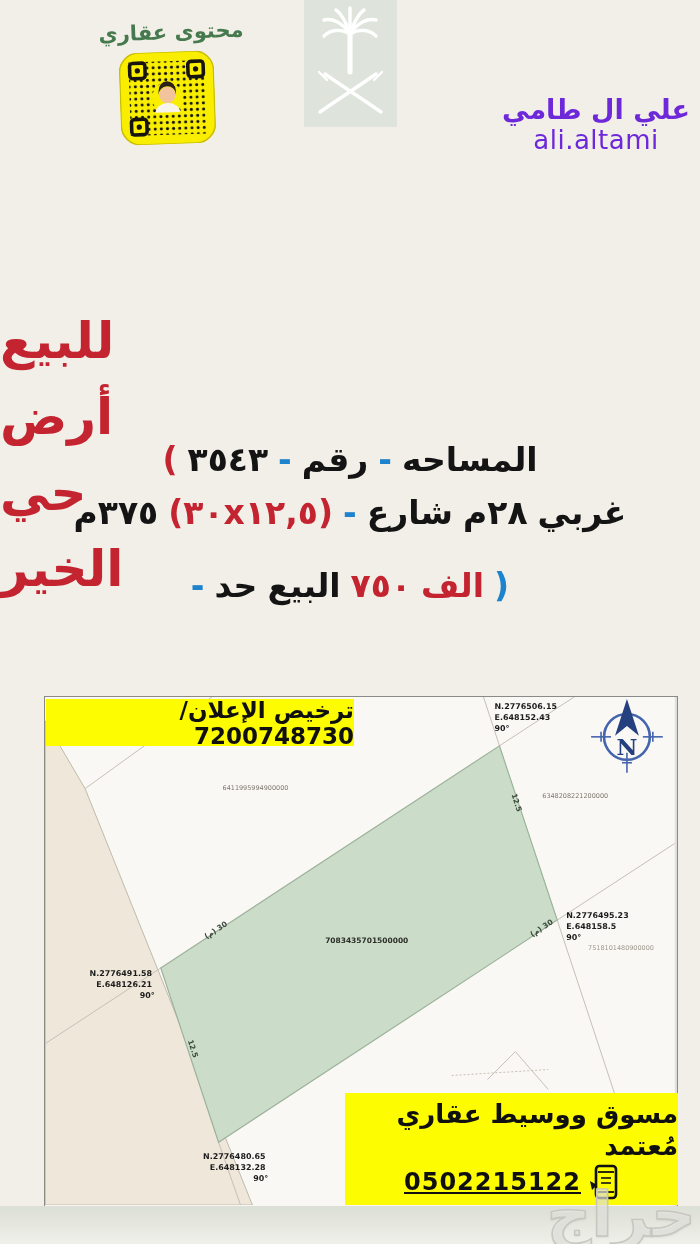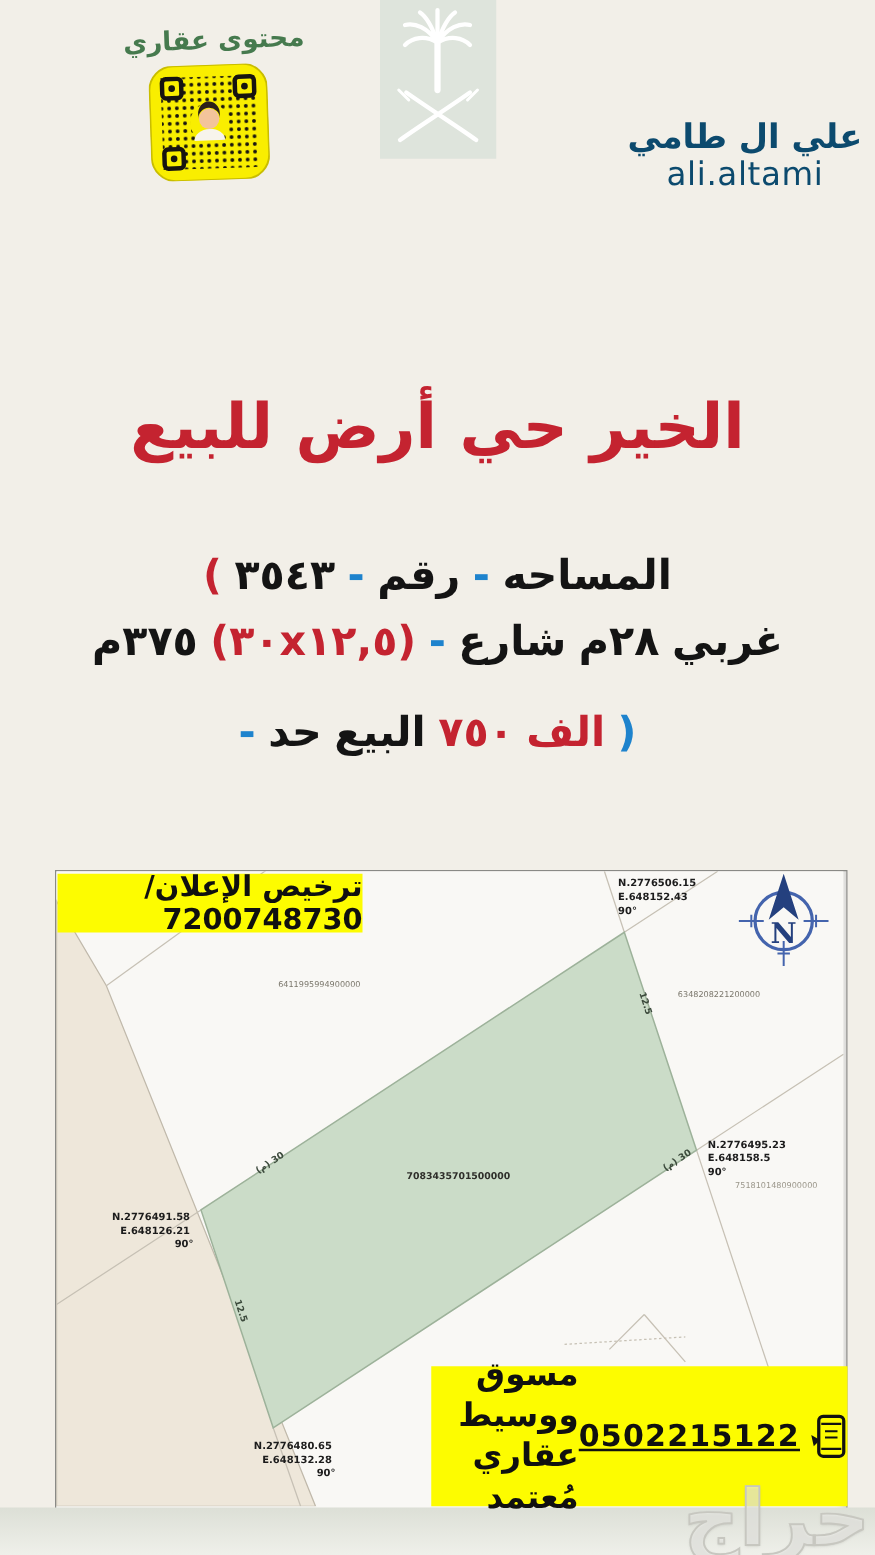--- a/index.html
+++ b/index.html
@@ -5,42 +5,42 @@
   html,body{margin:0;padding:0;}
   body{width:700px;height:1244px;overflow:hidden;background:#f2efe8;
        font-family:"DejaVu Sans",sans-serif;}
   .stage{position:relative;width:700px;height:1244px;background:#f2efe8;}
 
   
   .qr-label{position:absolute;left:96px;top:20px;width:150px;text-align:center;
             font-size:21px;font-weight:bold;color:#467a4e;transform:rotate(-2deg);}
   .snapcode{position:absolute;left:120px;top:52px;transform:rotate(-2deg);}
   .emblem-panel{position:absolute;left:304px;top:0;width:93px;height:127px;background:#dee4dc;}
-  .brand{position:absolute;right:6px;top:94px;width:196px;text-align:center;color:#0c4a6e;}
+  .brand{position:absolute;right:6px;top:94px;width:196px;text-align:center;color:#6d28d9;}
   .brand .ar{font-size:27px;font-weight:900;line-height:1.2;}
   .brand .en{font-size:26px;font-weight:400;letter-spacing:.5px;line-height:1.1;}
 
   
   .t-row{position:absolute;left:0;width:700px;display:flex;justify-content:center;
          align-items:baseline;direction:ltr;}
   .t-row span{display:inline-block;white-space:nowrap;}
-  .title-row{top:312px;gap:18px;font-size:50px;font-weight:bold;color:#c42330;}
+  .title-row{top:312px;gap:18px;font-size:50px;font-weight:bold;color:#c42330;flex-direction:column;}
   .d-row{font-size:33px;font-weight:bold;color:#141414;gap:10px;}
   .d1{top:440px;} .d2{top:493px;} .d3{top:566px;}
   .red{color:#c42330;} .blue{color:#1e83cd;}
 
   
   .map-panel{position:absolute;left:44px;top:696px;width:632px;height:510px;
              background:#f9f8f5;border:1px solid #8a8a86;
              box-shadow:inset -7px 0 6px -4px rgba(0,0,0,.14);}
-  .license-banner{position:absolute;left:46px;top:699px;width:244px;height:47px;
+  .license-banner{position:absolute;left:46px;top:699px;width:308px;height:47px;
                   background:#fdfc00;display:flex;align-items:center;justify-content:center;
                   direction:rtl;font-size:23px;font-weight:bold;color:#101010;z-index:5;}
   .contact-banner{position:absolute;left:345px;top:1093px;width:333px;height:112px;
-                  background:#fdfc00;display:flex;flex-direction:row;align-items:center;
+                  background:#fdfc00;display:flex;flex-direction:column;align-items:center;
                   justify-content:center;z-index:5;color:#101010;}
   .contact-banner .l1,.contact-banner .l2{direction:rtl;font-size:26px;font-weight:bold;line-height:1.25;}
   .phone-row{display:flex;direction:ltr;align-items:center;gap:8px;}
   .phone-row .num{font-size:24px;font-weight:800;letter-spacing:1px;text-decoration:underline;}
 
   .watermark{position:absolute;right:4px;top:1178px;z-index:9;font-size:62px;font-weight:bold;
              color:rgba(250,250,246,.55);-webkit-text-stroke:1.5px #c7c7c0;
              text-shadow:0 1px 2px rgba(120,120,115,.35);direction:rtl;}
   .footer-strip{position:absolute;left:0;bottom:0;width:700px;height:38px;
                 background:linear-gradient(#dcdfd6,#eff0ea);}

